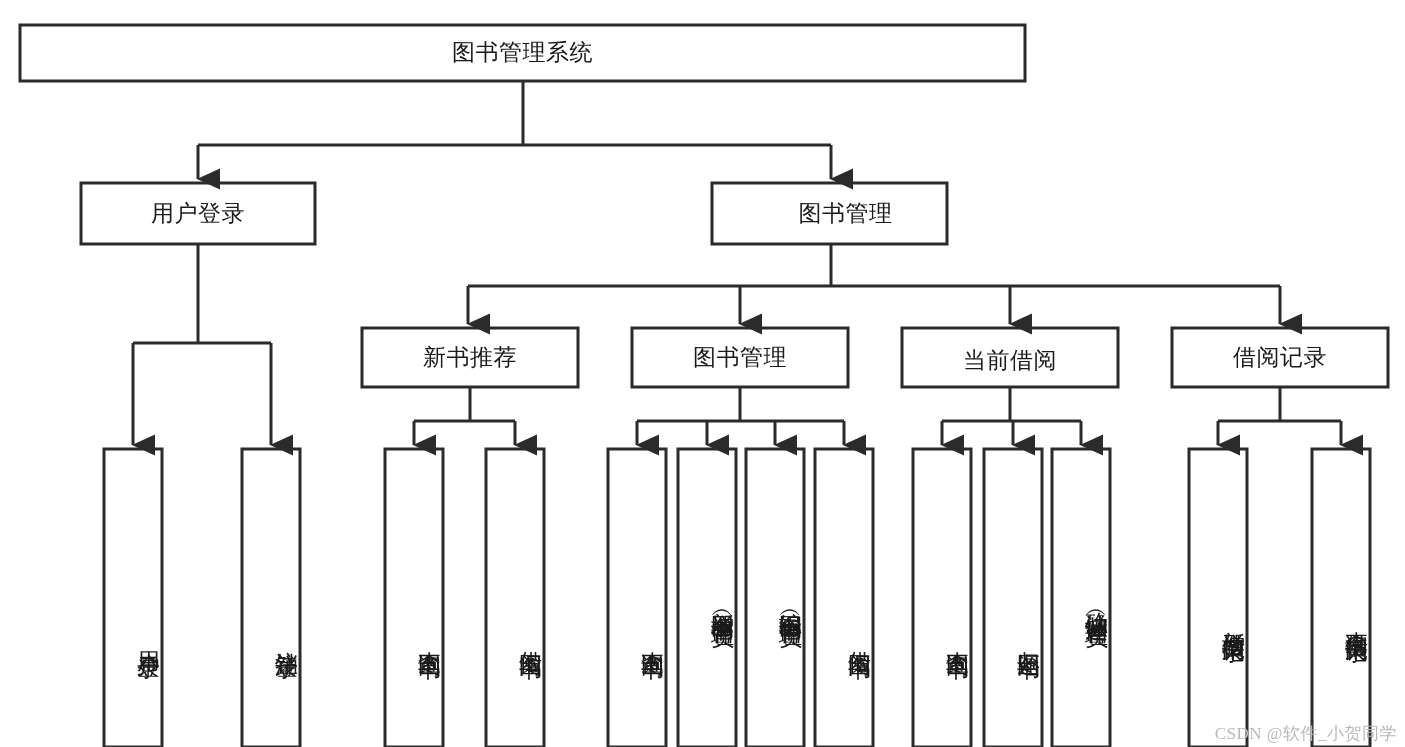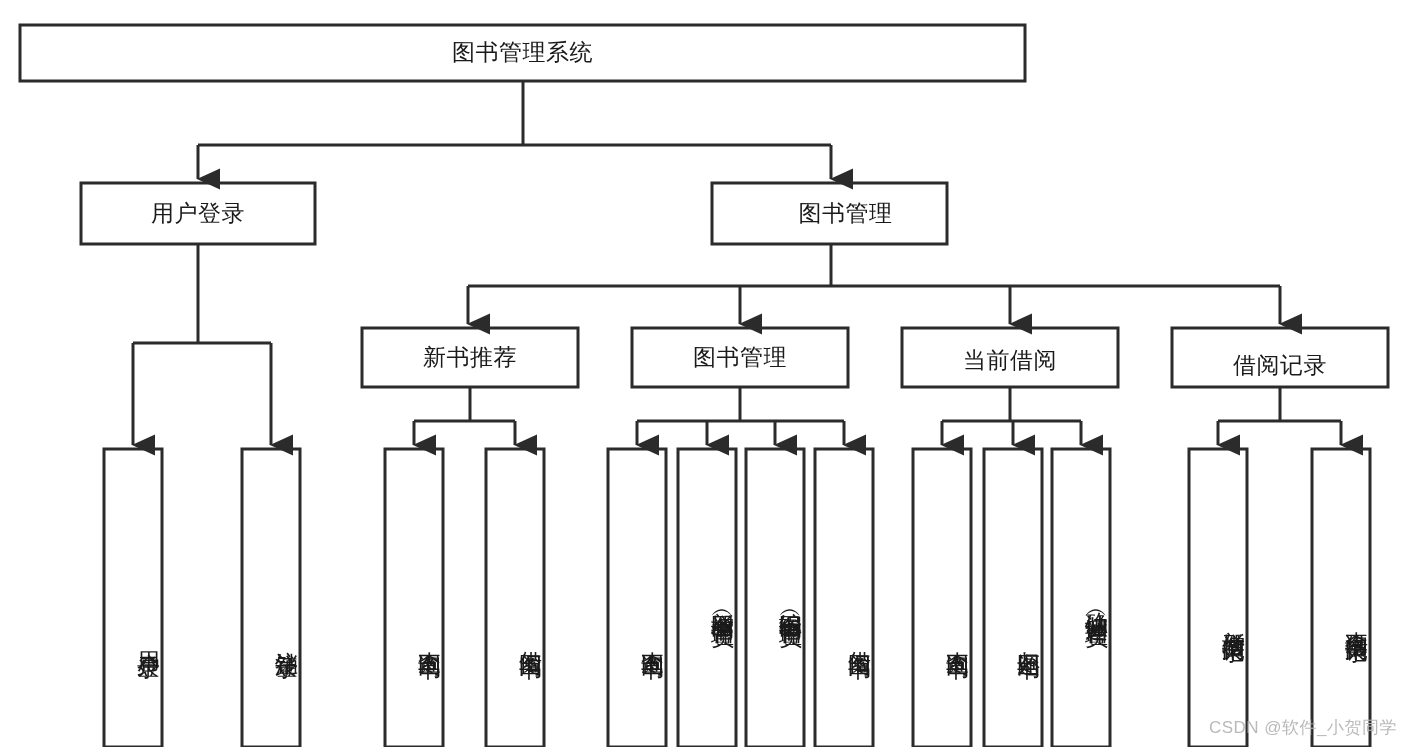--- a/index.html
+++ b/index.html
@@ -63,24 +63,24 @@
     font-size: 23px;
     line-height: 1.18;
     letter-spacing: 2px;
     white-space: nowrap;
     align-items: flex-start;
     justify-content: center;
   }
   .watermark {
     position: absolute;
     right: 8px;
-    bottom: 20px;
+    bottom: 14px;
     font-size: 17px;
     color: #b9b9b9;
-    font-family: Liberation Sans, sans-serif;
+    font-family: Liberation Serif, serif;
     letter-spacing: 0.5px;
     white-space: nowrap;
   }
 </style>
 </head>
 <body>
 
 <div id="diagram-root">
 
   <svg class="diagram-canvas" viewBox="0 0 1405 747">
@@ -160,21 +160,21 @@
   </svg>
 
   <div class="node-label horizontal" style="left:20px; top:13px; width:1005px; height:56px;">图书管理系统</div>
 
   <div class="node-label horizontal" style="left:81px; top:171px; width:234px; height:61px;">用户登录</div>
   <div class="node-label horizontal" style="left:712px; top:171px; width:235px; height:61px;padding-left:32px;">图书管理</div>
 
   <div class="node-label horizontal" style="left:362px; top:316px; width:216px; height:59px;">新书推荐</div>
   <div class="node-label horizontal" style="left:632px; top:316px; width:216px; height:59px;">图书管理</div>
   <div class="node-label horizontal" style="left:902px; top:316px; width:216px; height:66px;">当前借阅</div>
-  <div class="node-label horizontal" style="left:1172px; top:324px; width:216px; height:59px;border-radius:25px;">借阅记录</div>
+  <div class="node-label horizontal" style="left:1172px; top:316px; width:216px; height:59px;border-radius:25px;">借阅记录</div>
 
   <div class="node-label vertical" style="left:104px; top:437px; width:58px; height:298px; padding-top:78px;">用户登录</div>
   <div class="node-label vertical" style="left:242px; top:437px; width:58px; height:298px; padding-top:78px;">注销登录</div>
 
   <div class="node-label vertical" style="left:385px; top:437px; width:58px; height:298px; padding-top:78px;">查询图书</div>
   <div class="node-label vertical" style="left:486px; top:437px; width:58px; height:298px; padding-top:78px;">借阅图书</div>
 
   <div class="node-label vertical" style="left:608px; top:437px; width:58px; height:298px; padding-top:78px;">查询图书</div>
   <div class="node-label vertical" style="left:678px; top:437px; width:58px; height:298px; padding-top:10px;">新增图书（管理员）</div>
   <div class="node-label vertical" style="left:746px; top:437px; width:58px; height:298px; padding-top:10px;">编辑图书（管理员）</div>

